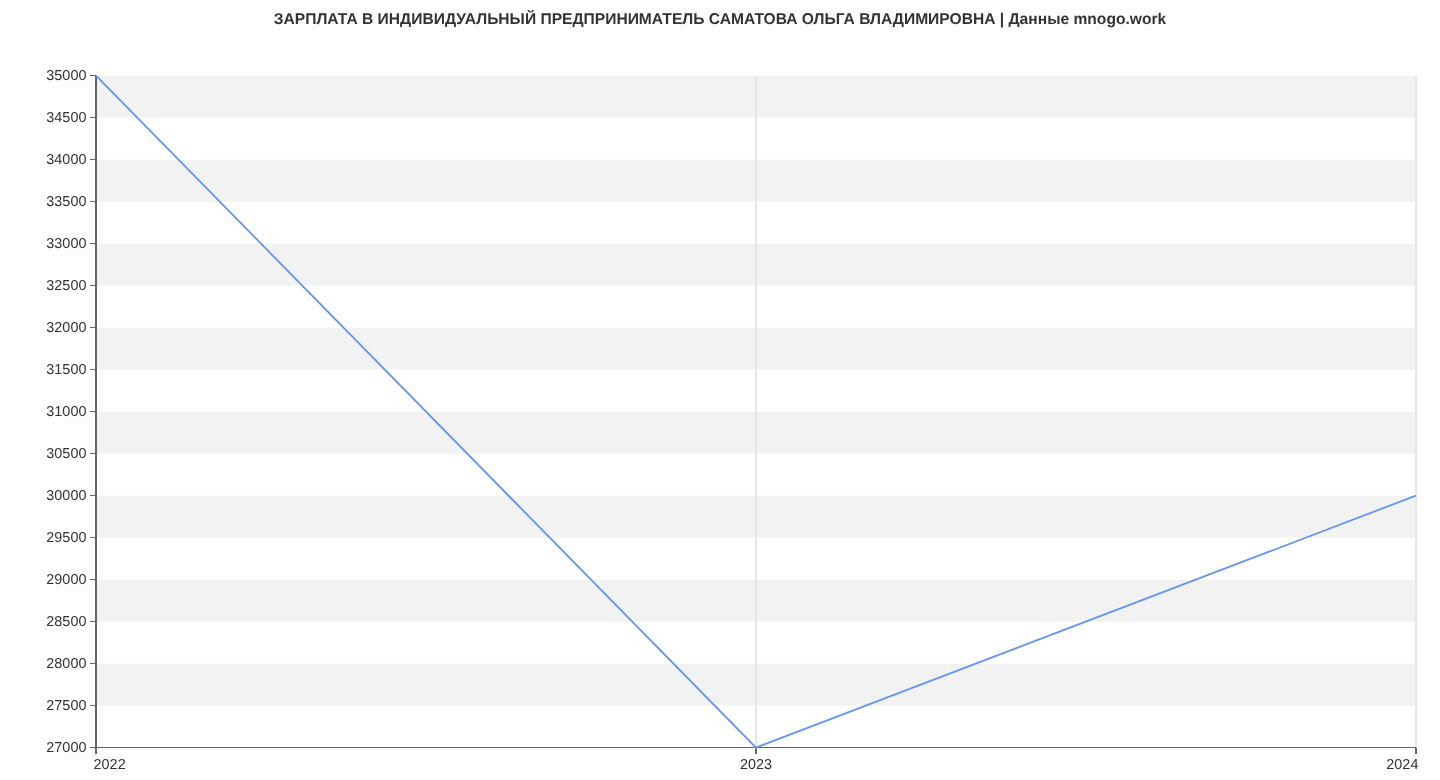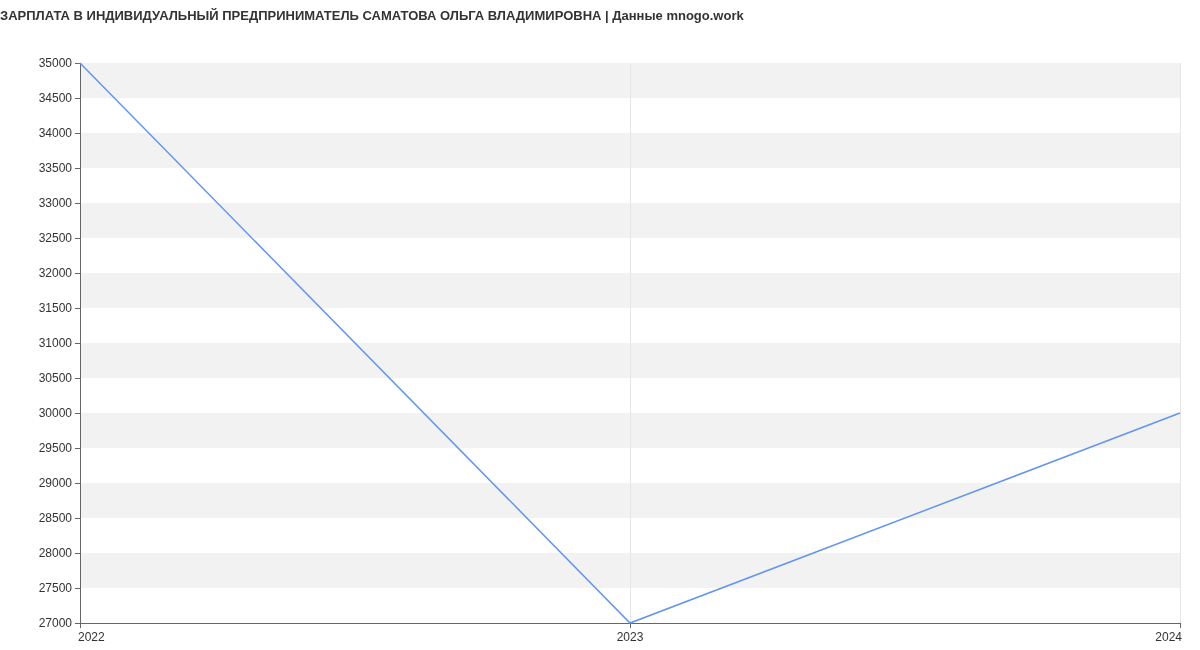--- a/index.html
+++ b/index.html
@@ -6,21 +6,21 @@
     margin: 0;
     padding: 0;
     width: 1200px;
     height: 650px;
     background: #ffffff;
     font-family: Arial, Helvetica, sans-serif;
     color: #333;
   }
   .title {
     width: 100%;
-    text-align: left;
+    text-align: center;
     font-size: 13px;
     font-weight: bold;
     color: #333;
     padding-top: 8px;
   }
   .chart-wrap {
     position: absolute;
     left: 0;
     top: 0;
     width: 1200px;

